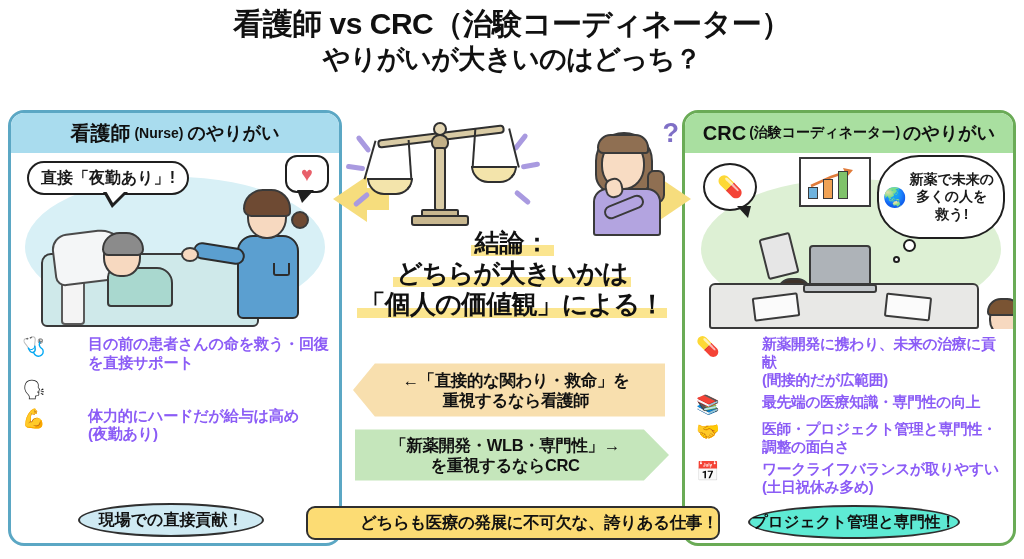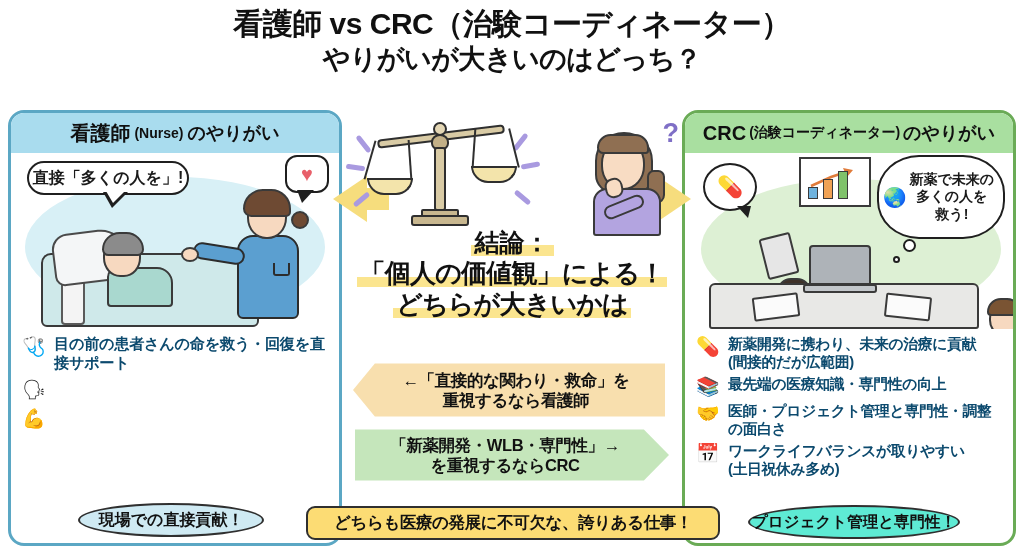--- a/index.html
+++ b/index.html
@@ -409,22 +409,23 @@
     width: 26px;
     font-size: 19px;
     line-height: 1.15;
     text-align: center;
     padding-top: 1px;
   }
   .bullet-text {
     font-size: 15.2px;
     font-weight: 700;
     line-height: 1.22;
-    color: #0c4a6e;
+    color: #8b5cf6;
     letter-spacing: -0.3px;
+    margin-left: 34px;
   }
   .panel-right .bullet { margin-bottom: 4px; }
   .panel-right .bullet-text { font-size: 14.8px; }
 
   
   .badge-pill {
     position: absolute;
     display: flex;
     align-items: center;
     justify-content: center;
@@ -448,21 +449,21 @@
   }
   .badge-center {
     position: absolute;
     left: 306px; top: 506px;
     width: 414px; height: 34px;
     background: #fcdc74;
     border: 2.5px solid #2f2f2f;
     border-radius: 9px;
     display: flex;
     align-items: center;
-    justify-content: center;
+    justify-content: flex-end;
     font-weight: 700;
     font-size: 16.5px;
     color: #111;
     letter-spacing: -0.4px;
   }
 
   
   .center-col {
     position: absolute;
     left: 345px; top: 112px;
@@ -743,37 +744,39 @@
           <div class="nurse-pocket"></div>
         </div>
         <div class="nurse-arm"></div>
         <div class="nurse-hand"></div>
         <div class="nurse-head"></div>
         <div class="nurse-hair"></div>
         <div class="nurse-bun"></div>
       </div>
 
       <div class="bubble bubble-thanks">
-        <span>直接「多くの人を」!</span>
+        <span>直接「夜勤あり」!</span>
       </div>
       <div class="bubble bubble-heart">
         <span class="heart-glyph">♥</span>
       </div>
     </div>
 
     <div class="bullets">
       <div class="bullet">
         <span class="bullet-icon">🩺</span>
         <span class="bullet-text" style="white-space:pre-line;">目の前の患者さんの命を救う・回復を直接サポート</span>
       </div>
       <div class="bullet">
         <span class="bullet-icon">🗣</span>
       </div>
       <div class="bullet">
         <span class="bullet-icon">💪</span>
+        <span class="bullet-text" style="white-space:pre-line;">体力的にハードだが給与は高め
+(夜勤あり)</span>
       </div>
     </div>
   </div>
 
   <div class="panel panel-right">
 
     <div class="panel-head">
       <span class="head-main">CRC</span>
       <span class="head-sub" style="margin:0 3px;">(治験コーディネーター)</span>
       <span class="head-tail">のやりがい</span>
@@ -897,22 +900,22 @@
       <div class="th-face"></div>
       <div class="th-fringe"></div>
       <div class="th-pony"></div>
       <div class="th-body"></div>
       <div class="th-arm"></div>
       <div class="th-hand"></div>
     </div>
 
     <div class="conclusion">
       <div><span class="concl-label">結論：</span></div>
+      <div><span class="concl-line">どちらが大きいかは</span></div>
       <div><span class="concl-line">「個人の価値観」による！</span></div>
-      <div><span class="concl-line">どちらが大きいかは</span></div>
     </div>
 
     <div class="banner banner-orange">
       <span style="white-space:pre-line;">←「直接的な関わり・救命」を
 重視するなら看護師</span>
     </div>
     <div class="banner banner-green">
       <span style="white-space:pre-line;">「新薬開発・WLB・専門性」→
 を重視するならCRC</span>
     </div>

